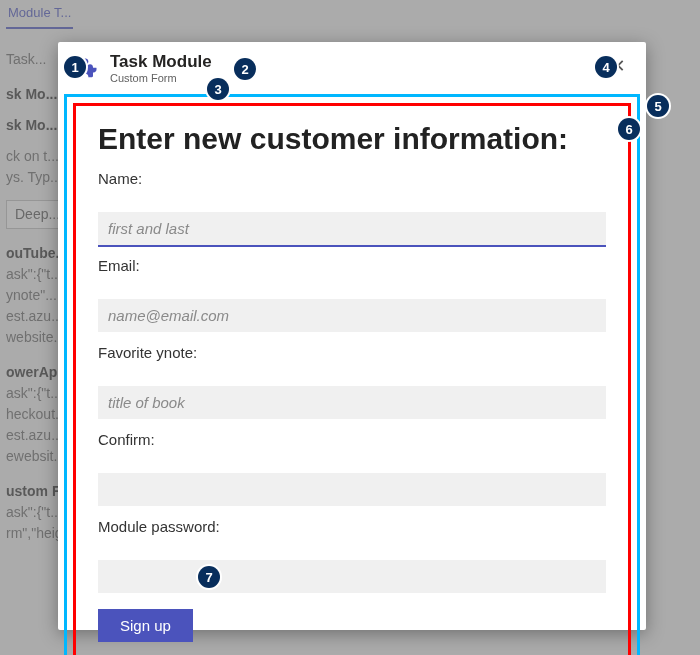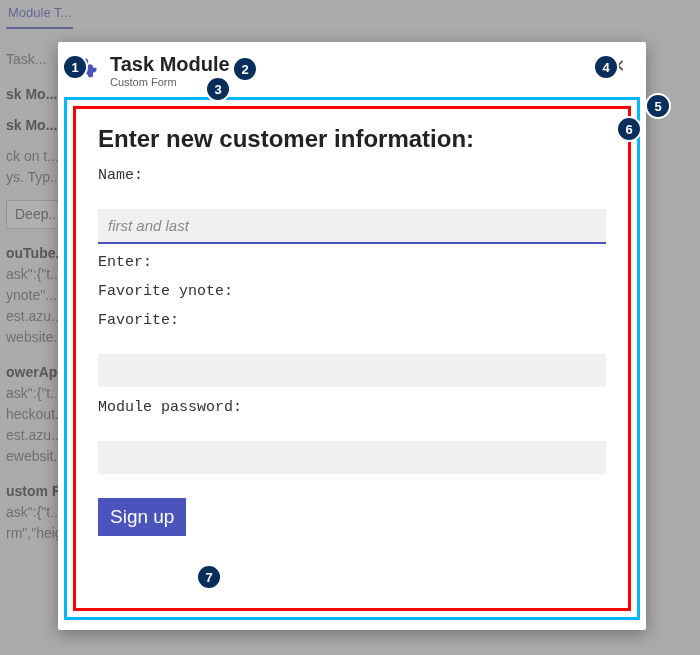--- a/index.html
+++ b/index.html
@@ -44,21 +44,21 @@
   .modal-head {
     display:flex; align-items:flex-start;
     padding:10px 14px 4px 14px;
   }
   .modal-icon {
     width:28px; height:28px; margin-top:3px; margin-right:10px;
     color:var(--accent);
   }
   .modal-icon svg { width:28px; height:28px; display:block; }
   .modal-titles { flex:1; }
-  .modal-title { font-weight:700; font-size:20px; line-height:1.2; }
+  .modal-title { font-weight:700; font-size:17px; line-height:1.2; }
   .modal-subtitle { font-size:11px; color:var(--muted); line-height:1.2; }
   .modal-close {
     width:28px; height:28px;
     display:flex; align-items:center; justify-content:center;
     font-size:18px; color:#555; cursor:pointer;
     background:none; border:none;
   }
 
   .modal-body-wrap {
     margin:4px 6px 10px 6px;
@@ -68,47 +68,47 @@
     padding:6px;
   }
   .modal-body {
     height:100%;
     border:3px solid var(--content-border);
     padding:16px 22px 20px 22px;
     overflow:auto;
   }
 
   .form-title {
-    font-size:24px; font-weight:600; color:#222;
+    font-size:30px; font-weight:600; color:#222;
     margin:0 0 14px 0;
   }
   .field { margin-bottom:12px; }
   .field label {
-    display:block; font-size:15px; color:#333; margin-bottom:2px;font-family:Liberation Mono, monospace;
+    display:block; font-size:15px; color:#333; margin-bottom:2px;
   }
   .field input {
     width:100%;
     background:var(--field-bg);
     border:none;
     padding:8px 10px;
     font-size:15px;
     color:#444;
     outline:none;
     margin-top:23px;
   }
   .field input::placeholder { color:#8a8a8a; font-style:italic; }
   .field.focused input { box-shadow:0 2px 0 0 var(--accent); }
   .primary-btn {
     background:var(--accent);
     color:#fff;
     border:none;
-    font-size:19px;
-    padding:8px 12px;
+    font-size:15px;
+    padding:8px 22px;
     cursor:pointer;
-    margin-top:12px;
+    margin-top:4px;
   }
 
   
   .callout {
     position:absolute;
     width:22px; height:22px;
     border-radius:50%;
     background:var(--callout);
     color:#fff;
     font-size:13px; font-weight:600;
@@ -178,29 +178,31 @@
   <div class="modal-body-wrap">
     <div class="modal-body">
       <h2 class="form-title">Enter new customer information:</h2>
 
       <div class="field focused">
         <label>Name:</label>
         <input type="text" placeholder="first and last" style="">
       </div>
 
       <div class="field">
-        <label>Enter:</label>
+        <label>Email:</label>
+        <input type="text" placeholder="name@email.com" style="">
       </div>
 
       <div class="field">
         <label>Favorite ynote:</label>
-      </div>
-
-      <div class="field">
-        <label>Favorite:</label>
+        <input type="text" placeholder="title of book" style="">
+      </div>
+
+      <div class="field">
+        <label>Confirm:</label>
         <input type="password" placeholder="" style="">
       </div>
 
       <div class="field">
         <label>Module password:</label>
         <input type="password" placeholder="" style="">
       </div>
 
       <button class="primary-btn">Sign up</button>
     </div>

